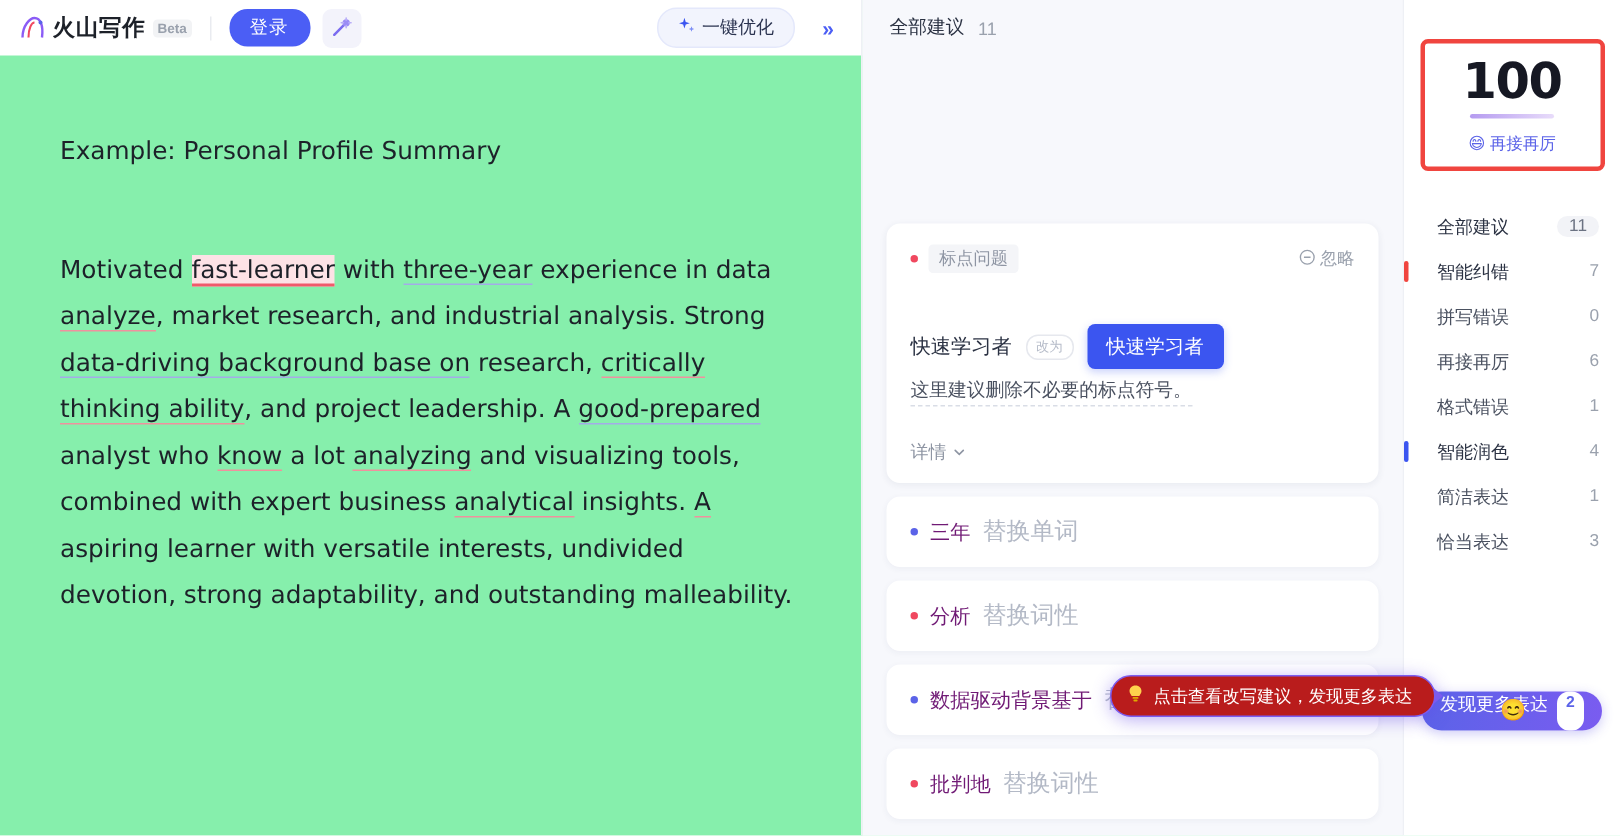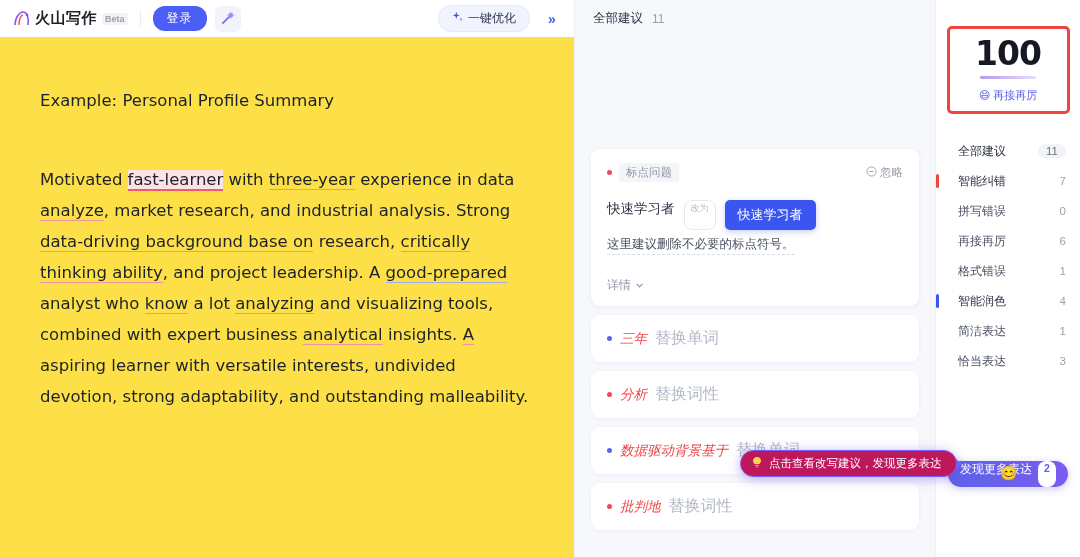--- a/index.html
+++ b/index.html
@@ -5,21 +5,21 @@
   * { margin:0; padding:0; box-sizing:border-box; }
   html,body {
     width:1080px; height:557px;
     font-family:"Liberation Sans","DejaVu Sans",sans-serif;
     background:#ffffff; overflow:hidden;
   }
   .app { position:relative; width:1080px; height:557px; display:flex; background:#fff; }
 
   
   .editor-col {
-    width:575px; height:557px; background:#fde047;
+    width:575px; height:557px; background:#86efac;
     display:flex; flex-direction:column; position:relative;
     border-right:1px solid #eef0f5;
   }
   .topbar {
     height:37px; flex:0 0 37px; display:flex; align-items:center;
     padding:0 10px 0 12px; gap:8px; background:#fff;
   }
   .brand { display:flex; align-items:center; gap:3px; }
   .brand-mark { width:20px; height:20px; position:relative; }
   .brand-name {
@@ -88,21 +88,21 @@
   .dot { width:5px; height:5px; border-radius:50%; flex:0 0 5px; }
   .dot-red { background:#f0485f; }
   .card-tag {
     font-size:11.5px; color:#8e95a3; background:#f4f5f8;
     padding:2px 7px; border-radius:3px;
   }
   .ignore-btn {
     display:flex; align-items:center; gap:3px; font-size:11.5px;
     color:#9aa1ad; cursor:pointer;
   }
-  .repl-row { display:flex; gap:9px; margin-top:18px; }
+  .repl-row { display:flex; align-items:center; gap:9px; margin-top:34px; }
   .orig-word { font-size:13.5px; color:#2b3243; }
   .arrow-chip {
     font-size:9px; color:#b6bcc9; border:1px solid #e6e8ee;
     border-radius:8px; padding:1px 6px; background:#fff;
   }
   .new-word-btn {
     background:#3b55f0; color:#fff; font-size:13px; font-weight:500;
     border:none; border-radius:5px; padding:6px 13px; cursor:pointer;
     box-shadow:0 2px 6px rgba(59,85,240,.28);
   }
@@ -113,26 +113,26 @@
   .card-more {
     margin-top:22px; font-size:12px; color:#8e95a3;
     display:flex; align-items:center; gap:4px; cursor:pointer;
   }
 
   .mini-item {
     background:#fff; border-radius:9px; margin-top:9px;
     padding:13px 16px; display:flex; align-items:center; gap:8px;
     box-shadow:0 1px 4px rgba(40,50,90,.05); cursor:pointer;
   }
-  .mini-word { font-size:13.5px; color:#ef4444;font-style:italic; }
+  .mini-word { font-size:13.5px; color:#701a75; }
   .mini-action { font-size:16px; color:#b3b9c6;text-align:center; }
 
   .tooltip {
     position:absolute; left:165px; top:450px; z-index:40;
-    background:#be185d; border:1.5px solid #7b5cf0; border-radius:14px;
+    background:#b91c1c; border:1.5px solid #7b5cf0; border-radius:14px;
     padding:5px 14px 5px 10px; display:flex; align-items:center; gap:6px;
     font-size:11.5px; color:#ffffff; white-space:nowrap;
     box-shadow:0 2px 12px rgba(100,70,230,.45);
   }
   .tooltip::after {
     content:""; position:absolute; right:-6px; top:50%; margin-top:-5px;
     width:0; height:0; border-top:5px solid transparent;
     border-bottom:5px solid transparent; border-left:6px solid #7b5cf0;
   }
 

